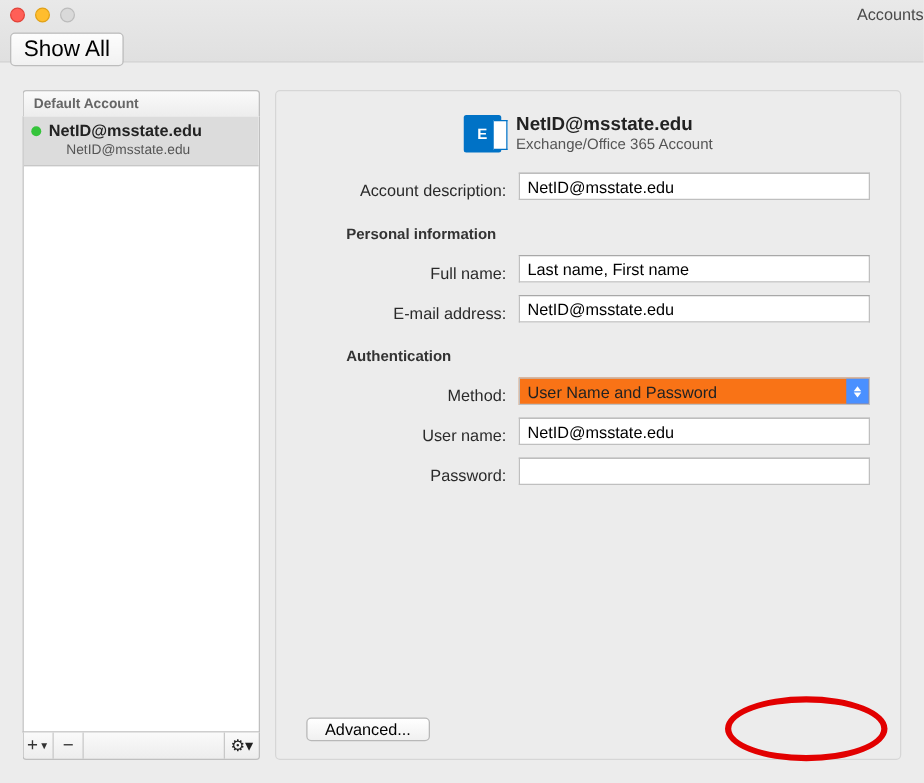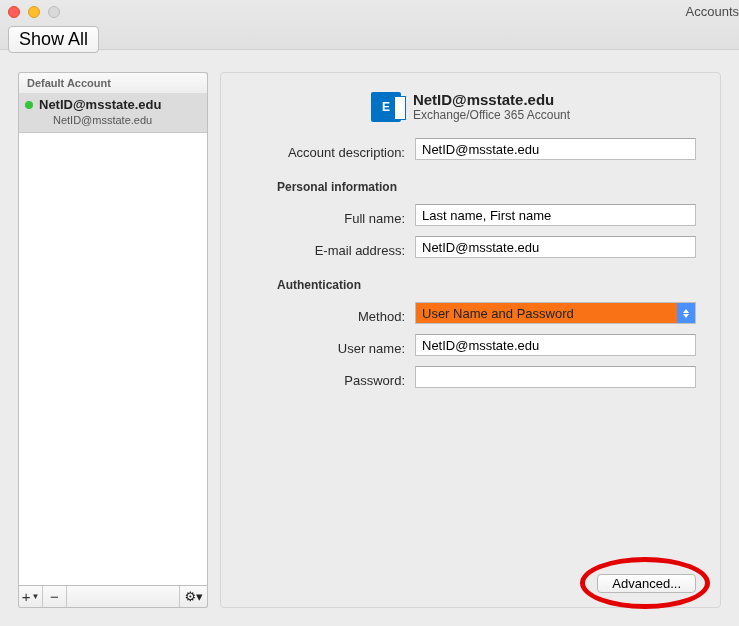--- a/index.html
+++ b/index.html
@@ -199,21 +199,21 @@
 
   .section-header {
     font-weight:bold;
     font-size:12px;
     color:#333;
     margin: 10px 0 10px 32px;
   }
 
   .advanced-wrap {
     margin-top:auto;
-    display:flex; justify-content:flex-end;
+    display:flex; 
     position:relative;
   }
   .advanced-btn {
     font-size:13px;
     padding: 1px 14px;
     border-radius:4px;
     border:1px solid #b8b8b8;
     background:linear-gradient(#fff,#f0f0f0);
     cursor:pointer;
   }

